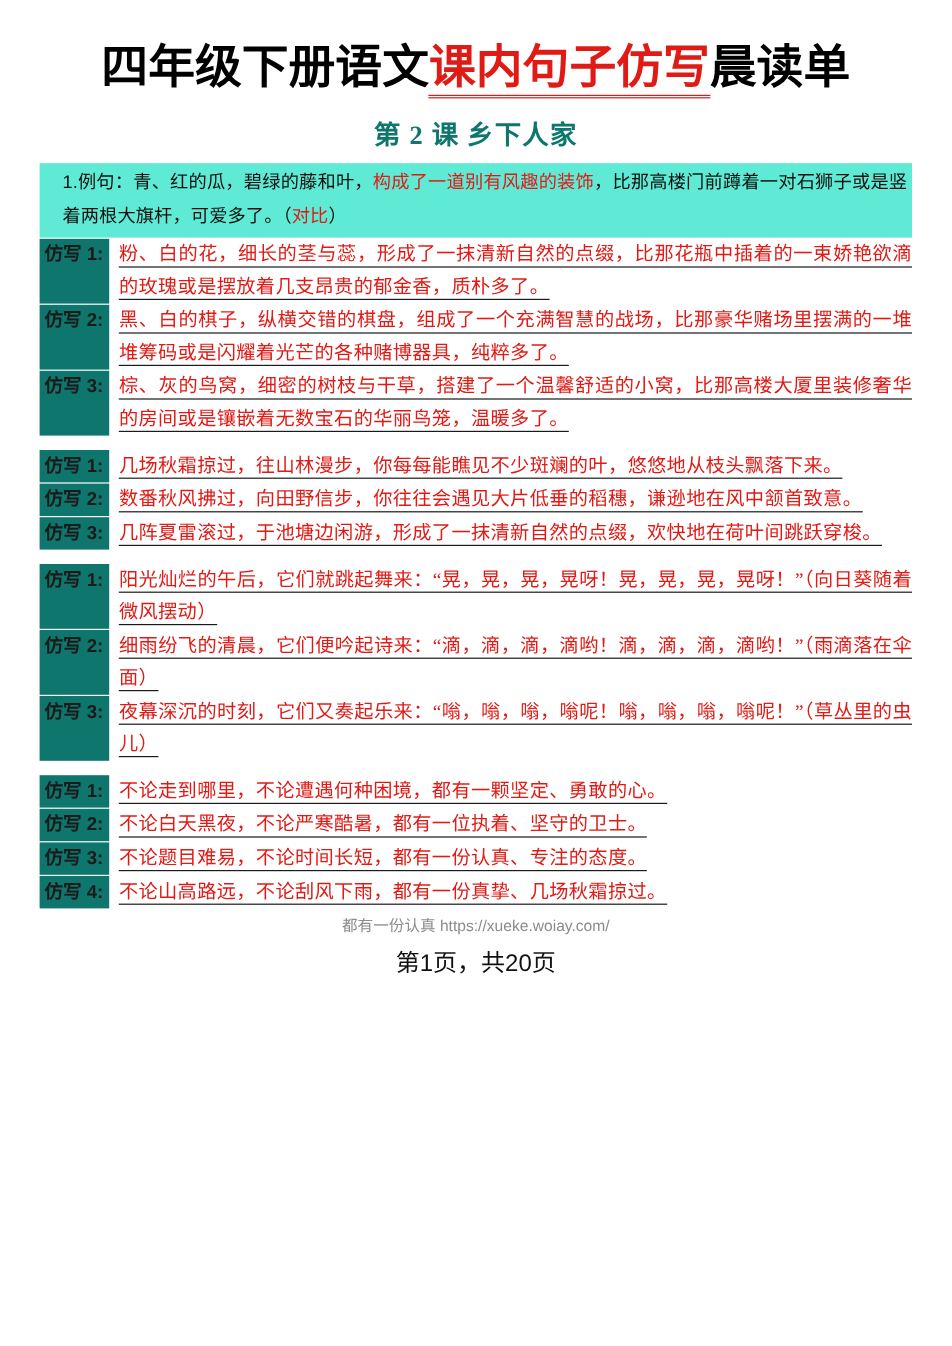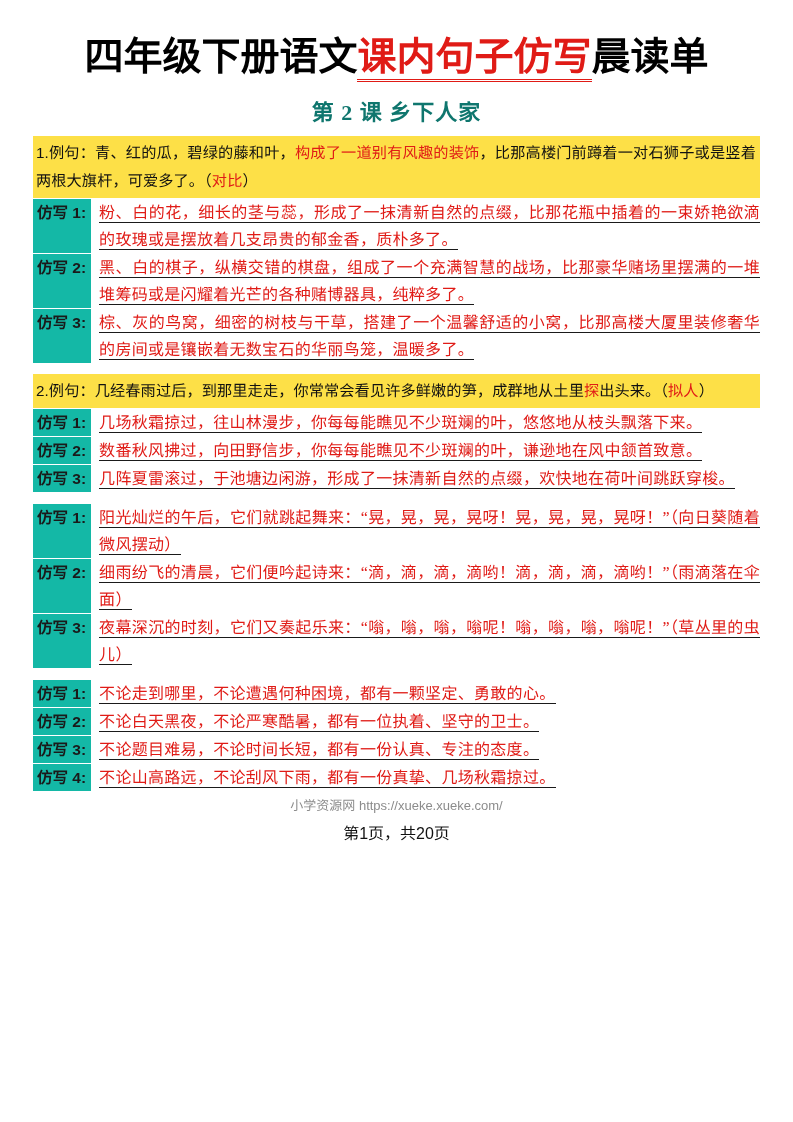--- a/index.html
+++ b/index.html
@@ -58,38 +58,38 @@
 
   
   .content {
     margin: 0 33px 0 33px;
     width: 727px;
     box-sizing: border-box;
   }
 
   
   .example {
-    background: #fde047;
+    background: #5eead4;
     font-size: 15.2px;
     line-height: 28px;
     color: #111111;
-    padding: 3px 4px 3px 3px;
+    padding: 3px 4px 3px 19px;
     text-align: justify;
     letter-spacing: 0.1px;
   }
   .example .red { color: #e01b16; }
 
   
   .imi-row {
     display: flex;
     align-items: flex-start;
     margin-top: 1px;
   }
   .imi-label {
-    background: #14b8a6;
+    background: #0f766e;
     color: #1a1a1a;
     font-size: 15.5px;
     font-weight: 700;
     line-height: 27px;
     padding: 0 5px 0 4px;
     white-space: nowrap;
     flex: 0 0 auto;
     align-self: stretch;
     min-height: 27px;
   }
@@ -117,21 +117,21 @@
   
   .watermark {
     text-align: center;
     font-size: 13px;
     color: #8c8c8c;
     margin-top: 4px;
     font-family: "Liberation Sans", sans-serif;
   }
   .page-num {
     text-align: center;
-    font-size: 16px;
+    font-size: 20px;
     color: #111111;
     margin-top: 6px;
     font-family: "Liberation Sans", sans-serif;
   }
 </style>
 </head>
 <body>
 
 <div class="page">
 
@@ -154,28 +154,27 @@
           <div class="imi-label">仿写 2:</div>
           <div class="imi-text"><span class="ul">黑、白的棋子，纵横交错的棋盘，组成了一个充满智慧的战场，比那豪华赌场里摆满的一堆堆筹码或是闪耀着光芒的各种赌博器具，纯粹多了。</span></div>
         </div>
         <div class="imi-row">
           <div class="imi-label">仿写 3:</div>
           <div class="imi-text"><span class="ul">棕、灰的鸟窝，细密的树枝与干草，搭建了一个温馨舒适的小窝，比那高楼大厦里装修奢华的房间或是镶嵌着无数宝石的华丽鸟笼，温暖多了。</span></div>
         </div>
       </div>
       <div class="block-gap"></div>
       <div class="block">
-        <div class="example"><span>2.例句：</span><span>几经春雨过后，到那里走走，你常常会看见许多鲜嫩的笋，成群地从土里</span><span class="red">探</span><span>出头来。（</span><span class="red">拟人</span><span>）</span></div>
         <div class="imi-row">
           <div class="imi-label">仿写 1:</div>
           <div class="imi-text"><span class="ul">几场秋霜掠过，往山林漫步，你每每能瞧见不少斑斓的叶，悠悠地从枝头飘落下来。</span></div>
         </div>
         <div class="imi-row">
           <div class="imi-label">仿写 2:</div>
-          <div class="imi-text"><span class="ul">数番秋风拂过，向田野信步，你每每能瞧见不少斑斓的叶，谦逊地在风中颔首致意。</span></div>
+          <div class="imi-text"><span class="ul">数番秋风拂过，向田野信步，你往往会遇见大片低垂的稻穗，谦逊地在风中颔首致意。</span></div>
         </div>
         <div class="imi-row">
           <div class="imi-label">仿写 3:</div>
           <div class="imi-text"><span class="ul">几阵夏雷滚过，于池塘边闲游，形成了一抹清新自然的点缀，欢快地在荷叶间跳跃穿梭。</span></div>
         </div>
       </div>
       <div class="block-gap"></div>
       <div class="block">
         <div class="imi-row">
           <div class="imi-label">仿写 1:</div>
@@ -204,16 +203,16 @@
           <div class="imi-label">仿写 3:</div>
           <div class="imi-text"><span class="ul">不论题目难易，不论时间长短，都有一份认真、专注的态度。</span></div>
         </div>
         <div class="imi-row">
           <div class="imi-label">仿写 4:</div>
           <div class="imi-text"><span class="ul">不论山高路远，不论刮风下雨，都有一份真挚、几场秋霜掠过。</span></div>
         </div>
       </div>
     </div>
 
-  <div class="watermark">小学资源网 https://xueke.xueke.com/</div>
+  <div class="watermark">都有一份认真 https://xueke.woiay.com/</div>
   <div class="page-num">第1页，共20页</div>
 
 </div>
 
 </body></html>

